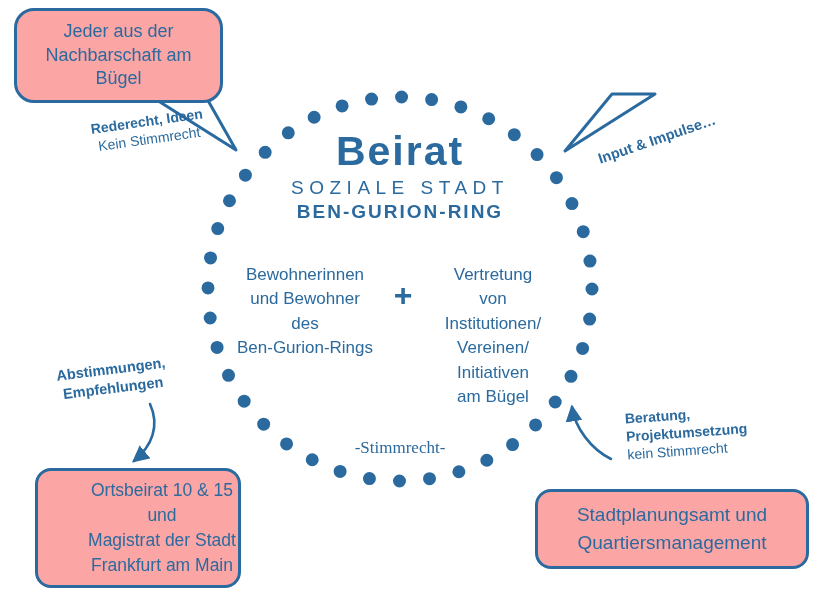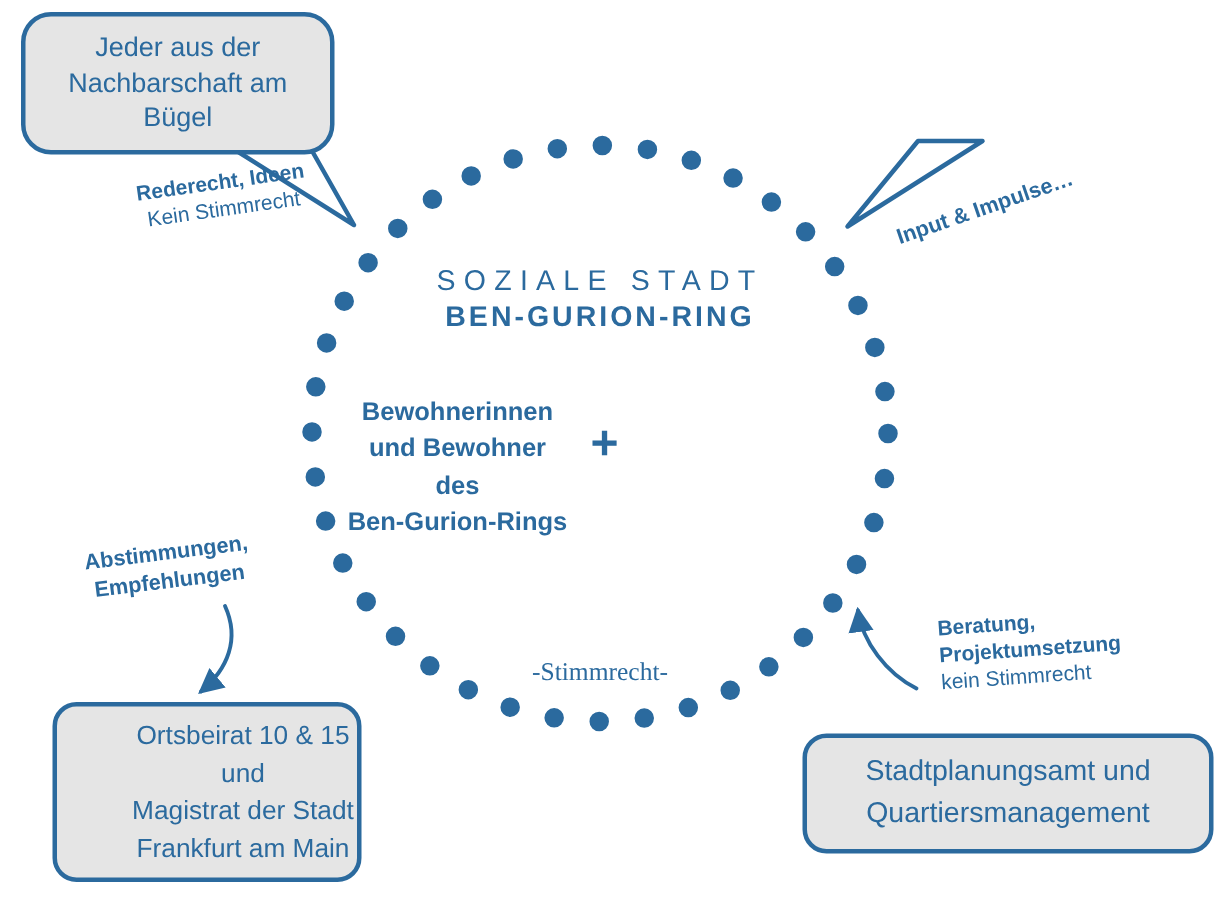--- a/index.html
+++ b/index.html
@@ -15,33 +15,33 @@
 
   
   .dots { fill: none; stroke: var(--accent); stroke-width: 13; stroke-linecap: round; stroke-dasharray: 0 30.2; }
   .tail { fill: #ffffff; stroke: var(--accent); stroke-width: 3; stroke-linejoin: round; }
   .arrow { fill: none; stroke: var(--accent); stroke-width: 2.6; stroke-linecap: round; }
   #arrowhead path { fill: var(--accent); }
 
   
   .bubble, .box {
     position: absolute; border: 3px solid var(--accent); border-radius: 20px;
-    background: #e5e5e5; display: flex; align-items: center; justify-content: center;
+    background: #fca5a5; display: flex; align-items: center; justify-content: center;
     text-align: center; color: var(--accent);
   }
   .bubble { font-size: 18px; line-height: 1.32; }
   .box { font-size: 17.5px; line-height: 1.42; border-radius: 16px; }
   .box.wide { font-size: 19px; line-height: 1.45; }
 
   
   .title  { left: 250px; top: 128px; width: 300px; text-align: center; font-size: 41px; font-weight: bold; letter-spacing: 2px; }
   .sub1   { left: 250px; top: 177px; width: 300px; text-align: center; font-size: 19px; letter-spacing: 5.5px; }
   .sub2   { left: 250px; top: 201px; width: 300px; text-align: center; font-size: 19px; letter-spacing: 2px; font-weight: bold; }
   .group  { font-size: 17px; line-height: 1.44; text-align: center; }
-  .grp-left  { left: 213px; top: 263px; width: 184px; font-weight: bold; }
+  .grp-left  { left: 213px; top: 263px; width: 184px; }
   .grp-right { left: 405px; top: 263px; width: 176px; }
   .plus   { left: 387px; top: 277px; width: 32px; text-align: center; font-size: 32px; font-weight: bold; }
   .footer { left: 300px; top: 438px; width: 200px; text-align: center; font-size: 17px; font-family: Liberation Serif, serif; }
 
   
   .note { font-size: 14px; line-height: 1.3; color: var(--accent); }
   .note .b { font-weight: bold; }
   .note-tl { left: 70px;  top: 112px; width: 156px; text-align: center; transform: rotate(-8deg); }
   .note-tr { left: 577px; top: 130px; width: 160px; text-align: center; transform: rotate(-19deg); font-size: 14.5px; }
   .note-bl { left: 40px;  top: 360px; width: 144px; text-align: center; transform: rotate(-7deg); font-size: 14.5px; }
@@ -58,27 +58,34 @@
         <path d="M0,0 L10,5 L0,10 z"></path>
       </marker>
     </defs>
     <circle class="dots" cx="400" cy="289" r="192"></circle>
     <polygon class="tail" points="152,97 236,150 206,97"></polygon>
     <polygon class="tail" points="612,94 565,151 655,94"></polygon>
     <path class="arrow" d="M150,404 C160,426 152,446 134,461" marker-end="url(#arrowhead)"></path>
     <path class="arrow" d="M611,459 C591,449 575,428 572,407" marker-end="url(#arrowhead)"></path>
   </svg>
 
+  <div class="abs title">Beirat</div>
   <div class="abs sub1">SOZIALE STADT</div>
   <div class="abs sub2">BEN-GURION-RING</div>
   <div class="abs group grp-left pre">Bewohnerinnen
 und Bewohner
 des
 Ben-Gurion-Rings</div>
   <div class="abs plus">+</div>
+  <div class="abs group grp-right pre">Vertretung
+von
+Institutionen/
+Vereinen/
+Initiativen
+am Bügel</div>
   <div class="abs footer">-Stimmrecht-</div>
 
   <div class="bubble" style="left:14px; top:8px; width:209px; height:95px;">
     <div class="pre">Jeder aus der
 Nachbarschaft am
 Bügel</div>
   </div>
 
   <div class="box" style="left:35px; top:468px; width:206px; height:120px;padding-left:48px;">
     <div class="pre">Ortsbeirat 10 &amp; 15

